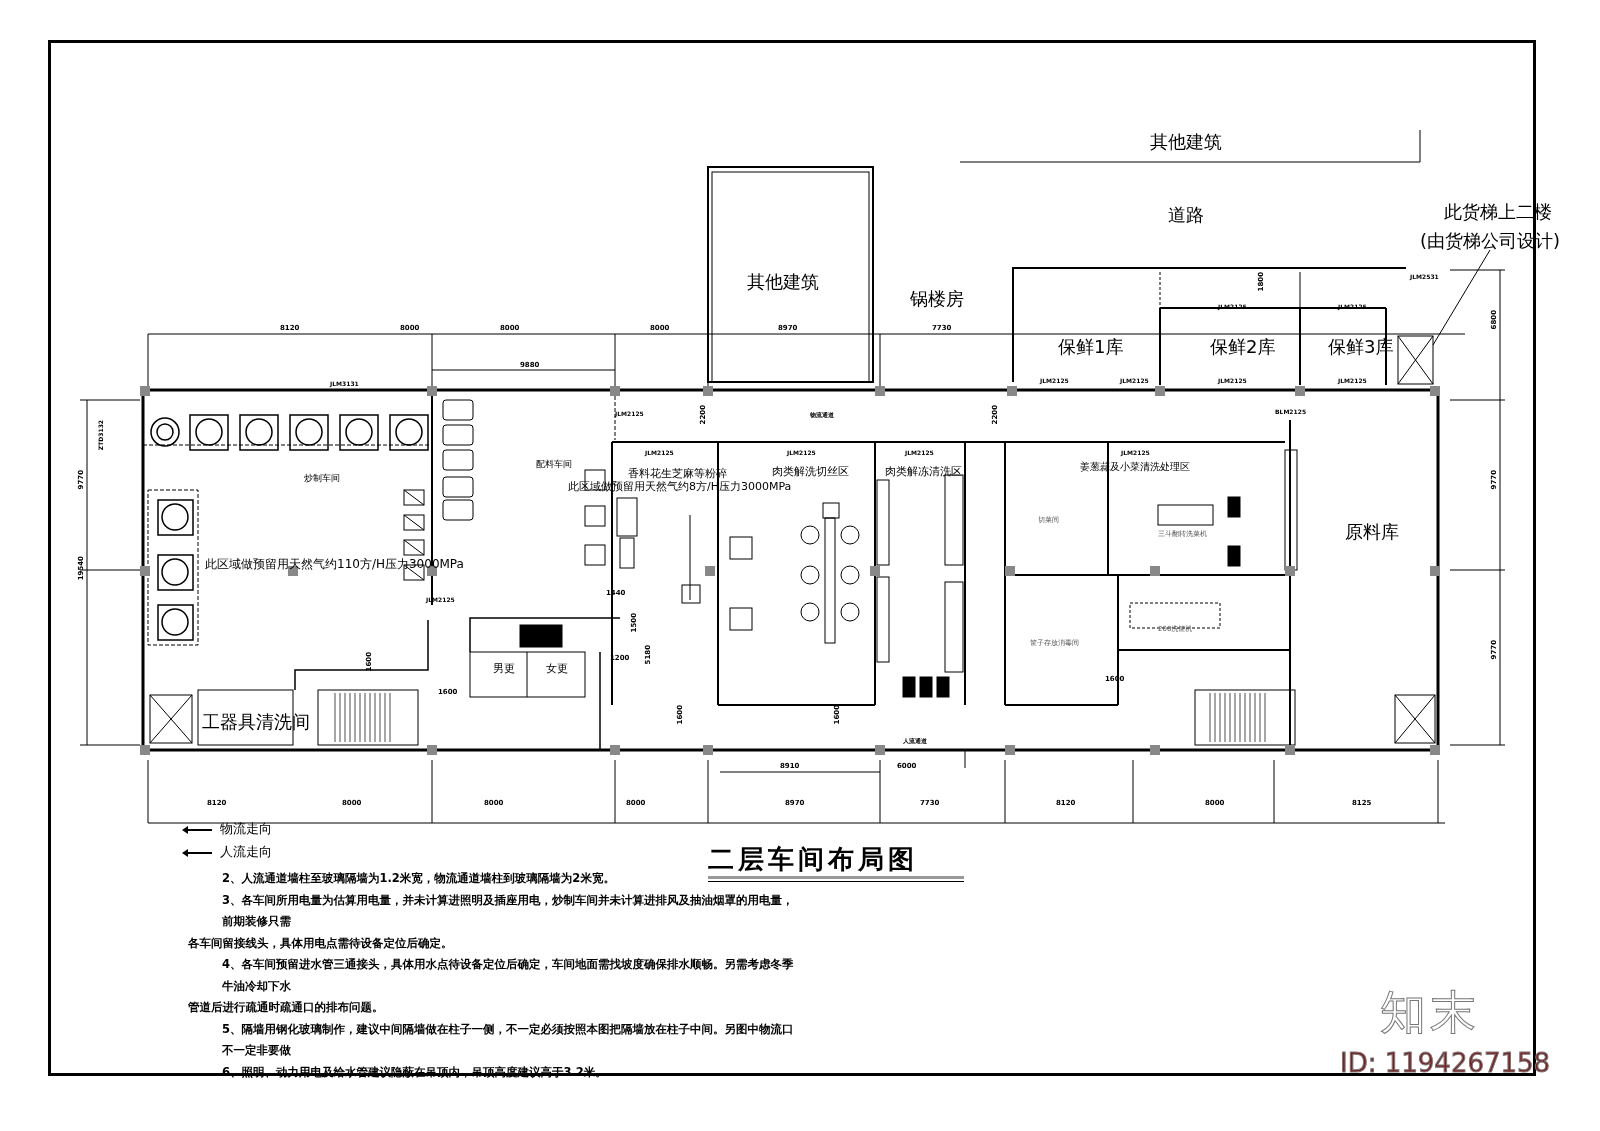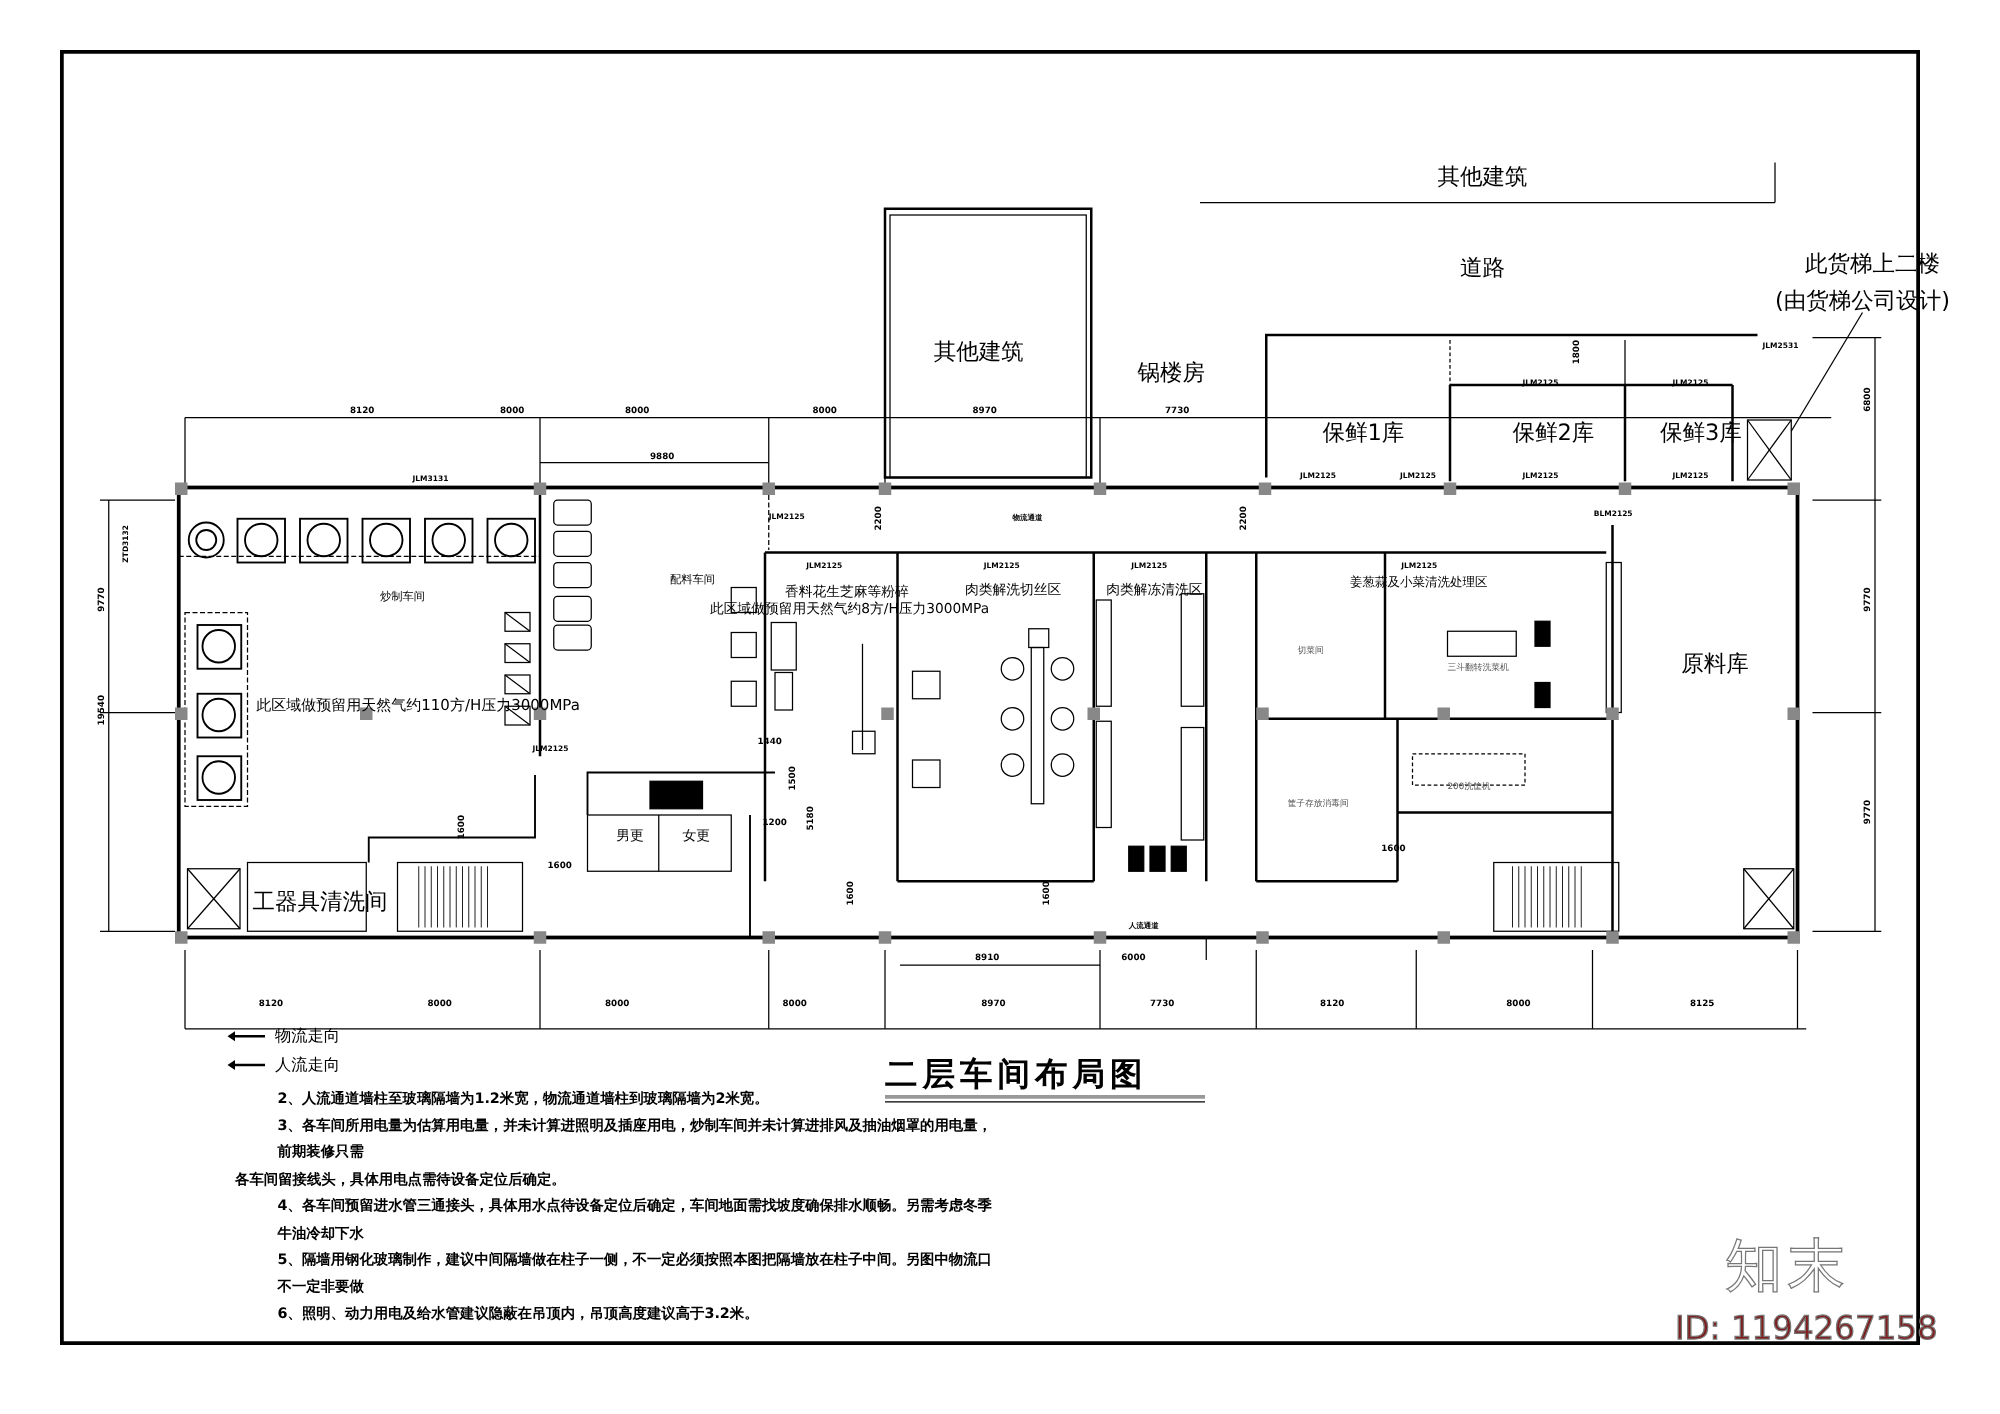--- a/index.html
+++ b/index.html
@@ -348,18 +348,19 @@
 
 <div class="title">二层车间布局图</div>
 <div class="title-line1"></div>
 <div class="title-line2"></div>
 
 <div class="notes">
   <p class="ind">2、人流通道墙柱至玻璃隔墙为1.2米宽，物流通道墙柱到玻璃隔墙为2米宽。</p>
   <p class="ind">3、各车间所用电量为估算用电量，并未计算进照明及插座用电，炒制车间并未计算进排风及抽油烟罩的用电量，前期装修只需</p>
   <p>各车间留接线头，具体用电点需待设备定位后确定。</p>
   <p class="ind">4、各车间预留进水管三通接头，具体用水点待设备定位后确定，车间地面需找坡度确保排水顺畅。另需考虑冬季牛油冷却下水</p>
+  <p>管道后进行疏通时疏通口的排布问题。</p>
   <p class="ind">5、隔墙用钢化玻璃制作，建议中间隔墙做在柱子一侧，不一定必须按照本图把隔墙放在柱子中间。另图中物流口不一定非要做</p>
   <p class="ind">6、照明、动力用电及给水管建议隐蔽在吊顶内，吊顶高度建议高于3.2米。</p>
 </div>
 
 <div class="wm">知末</div>
 <div class="wmid">ID: 1194267158</div>
 
 </body></html>

